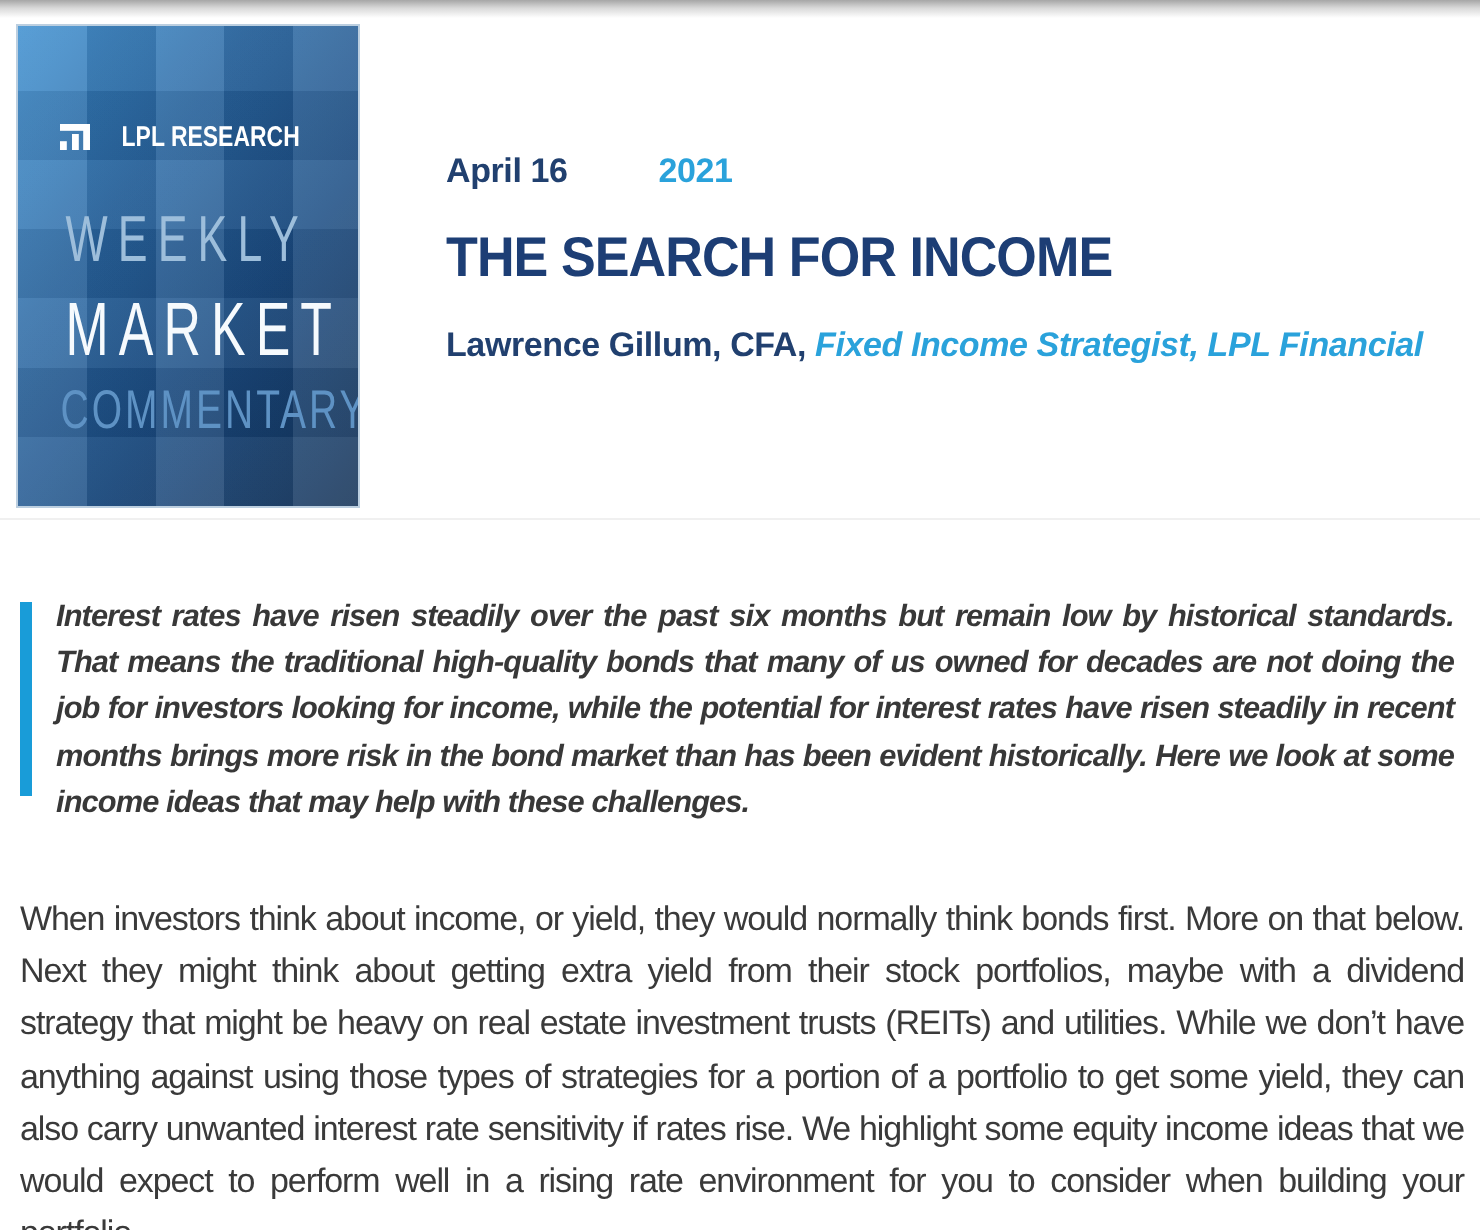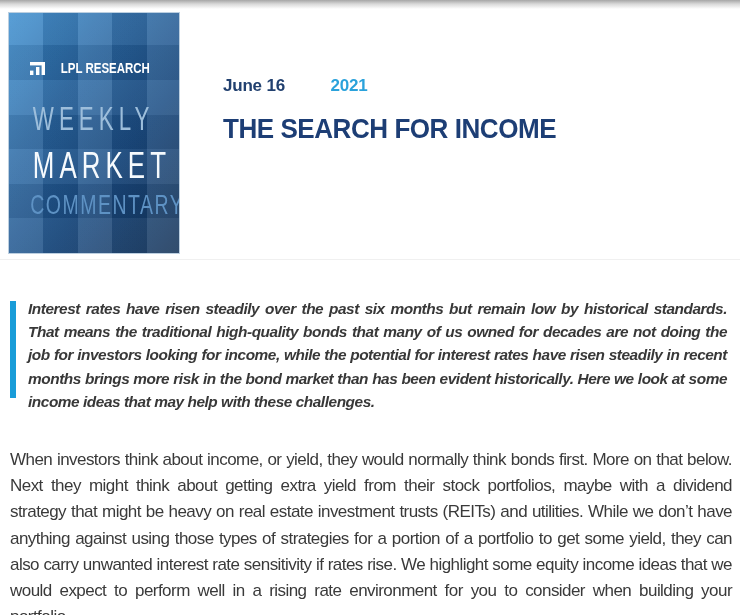--- a/index.html
+++ b/index.html
@@ -102,23 +102,24 @@
       </span>
       <span class="brand-text">LPL RESEARCH</span>
     </div>
     <div class="logo-word word-weekly">WEEKLY</div>
     <div class="logo-word word-market">MARKET</div>
     <div class="logo-word word-commentary">COMMENTARY</div>
   </div>
 </div>
 
 <div class="header-block">
-  <div class="date-line"><span>June 16 </span><span class="year">2021</span></div>
+  <div class="date-line"><span>April 16 </span><span class="year">2021</span></div>
   <div class="report-title">THE SEARCH FOR INCOME</div>
   <div class="bylines">
+    <div class="byline"><span class="author-name">Lawrence Gillum, CFA, </span><span class="author-role">Fixed Income Strategist, LPL Financial</span></div>
   </div>
 </div>
 
 <div class="divider"></div>
 
 <div class="quote-section">
   <div class="quote-bar"></div>
   <div class="quote-text">Interest rates have risen steadily over the past six months but remain low by historical standards. That means the traditional high-quality bonds that many of us owned for decades are not doing the job for investors looking for income, while the potential for interest rates have risen steadily in recent months brings more risk in the bond market than has been evident historically. Here we look at some income ideas that may help with these challenges.</div>
 </div>
 

